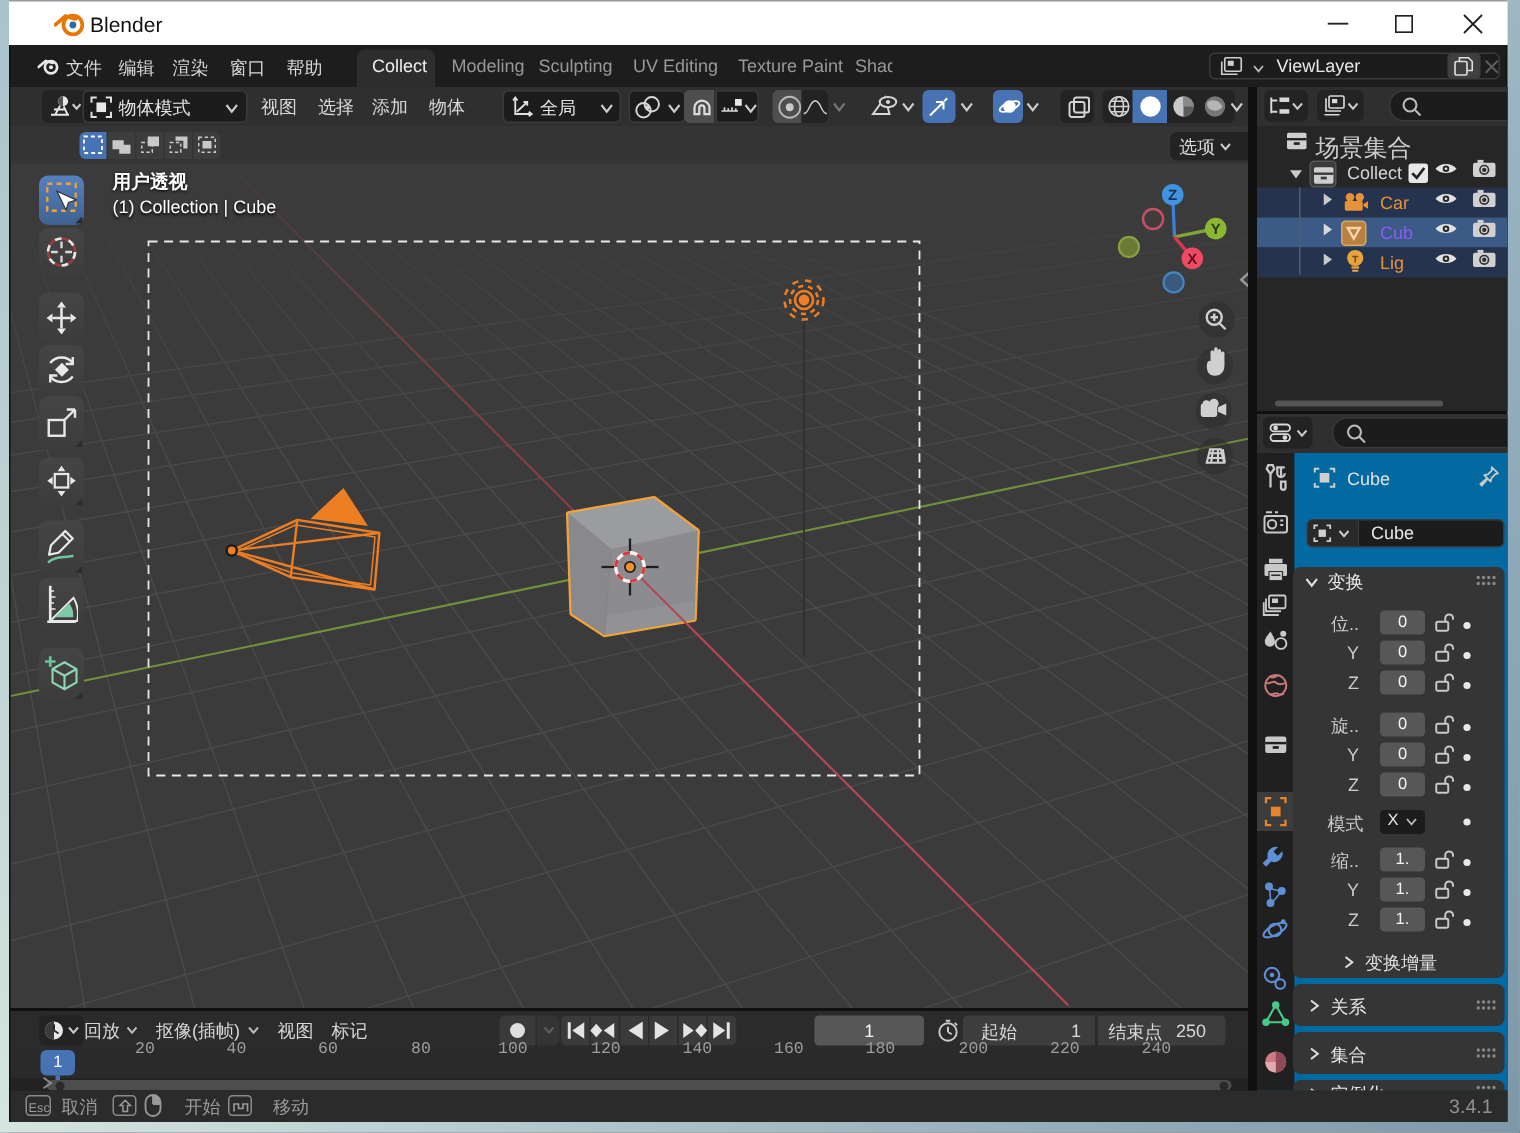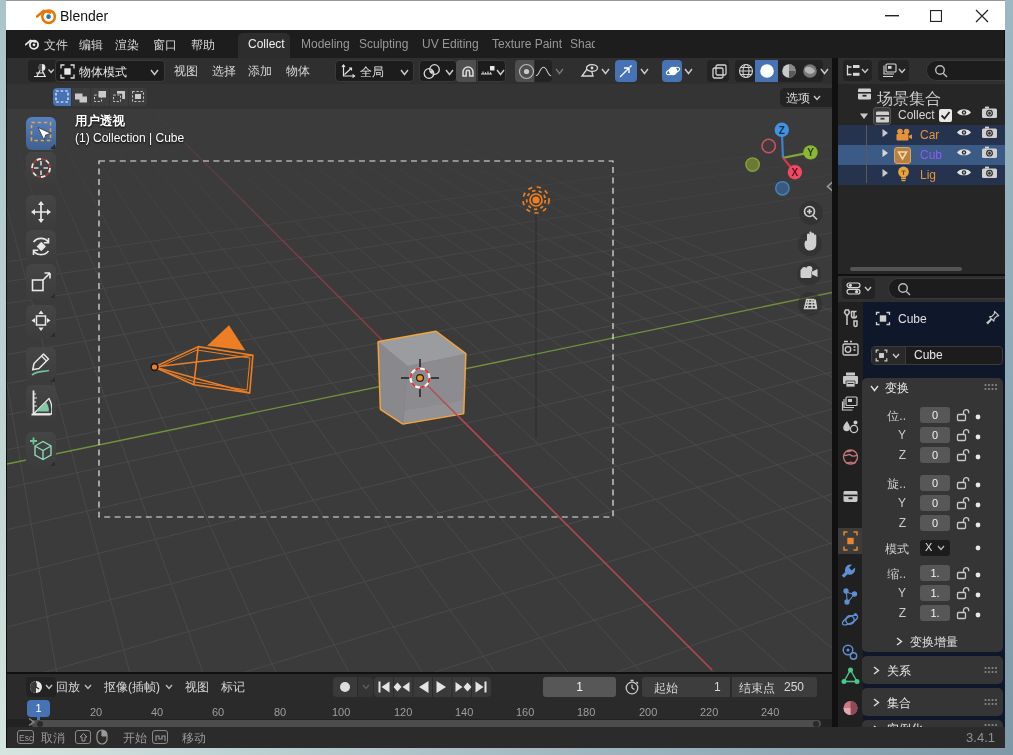--- a/index.html
+++ b/index.html
@@ -53,20 +53,40 @@
   <div class="abs txt" style="left:184px;top:7px;">帮助</div>
   <div class="abs" style="left:231px;top:3px;width:52px;height:25px;background:#2d2d2d;border-radius:5px 5px 0 0;"></div>
   <div class="abs" style="left:241px;top:7px;font-size:12px;color:#efefef;">Collect</div>
   <div class="abs" style="left:294px;top:7px;font-size:12px;color:#989898;">Modeling</div>
   <div class="abs" style="left:352px;top:7px;font-size:12px;color:#989898;">Sculpting</div>
   <div class="abs" style="left:415px;top:7px;font-size:12px;color:#989898;">UV Editing</div>
   <div class="abs" style="left:485px;top:7px;font-size:12px;color:#989898;">Texture Paint</div>
   <div class="abs" style="left:563px;top:7px;width:25px;overflow:hidden;font-size:12px;color:#989898;">Shading</div>
 
 
+  <div class="abs" style="left:799px;top:5px;width:194px;height:18px;background:#1c1c1c;border:1px solid #3a3a3a;border-radius:4px;">
+    <svg class="abs" style="left:5px;top:2px" width="20" height="13" viewBox="0 0 20 13">
+      <rect x="4.5" y="0.5" width="11" height="9" rx="1" fill="none" stroke="#cfcfcf" stroke-width="1.1"></rect>
+      <rect x="6.5" y="2.5" width="4" height="3.4" fill="#cfcfcf"></rect>
+      <path d="M2.5 3 V11.5 H13" fill="none" stroke="#cfcfcf" stroke-width="1.1"></path>
+    </svg>
+    <svg class="abs" style="left:28px;top:7px" width="8" height="6">
+        <path d="M1 1 L4 4.5 L7 1" stroke="#bbb" stroke-width="1.2" fill="none"></path>
+      </svg>
+    <div class="abs" style="left:44px;top:1px;font-size:12px;color:#e8e8e8;">ViewLayer</div>
+    <div class="abs" style="left:158px;top:0px;width:22px;height:16px;background:#3f3f3f;border-radius:2px;">
+      <svg class="abs" style="left:4px;top:1px" width="14" height="14" viewBox="0 0 14 14">
+        <rect x="1" y="4" width="8" height="9" rx="1" fill="none" stroke="#ddd" stroke-width="1.1"></rect>
+        <path d="M4 4 V1.5 L10 1.5 L12.5 4 V10 H9" fill="none" stroke="#ddd" stroke-width="1.1"></path>
+      </svg>
+    </div>
+    <svg class="abs" style="left:182px;top:3px" width="11" height="11">
+        <path d="M1.5 1.5 L9.5 9.5 M9.5 1.5 L1.5 9.5" stroke="#5e5e5e" stroke-width="1.3"></path>
+      </svg>
+  </div>
 </div>
 
 <div class="abs" id="viewport" style="left:7px;top:58px;width:825px;height:614px;background:#3b3b3b;overflow:hidden;">
 
   <div class="abs" id="vp-header" style="left:0;top:0;width:825px;height:26px;background:#2f2f2f;"></div>
 
   <div class="abs" style="left:0;top:26px;width:825px;height:25px;background:#343434;"></div>
 
   <svg class="abs" id="scene" style="left:0;top:0;" width="825" height="614" viewBox="0 0 825 614">
     <defs>
@@ -565,21 +585,21 @@
         <circle cx="33.5" cy="7.2" r="1.9" fill="none" stroke="#d0d0d0" stroke-width="0.9"></circle>
       </g>
     </g>
     <use href="#eyecam" y="20"></use>
     <use href="#eyecam" y="40"></use>
     <use href="#eyecam" y="60"></use>
   </svg>
 
   <div class="abs" style="left:12px;top:209px;width:112px;height:4px;background:#555;border-radius:2px;"></div>
 </div>
-<div class="abs" id="props" style="left:838px;top:276px;width:167px;height:451px;background:#0f172a;overflow:hidden;">
+<div class="abs" id="props" style="left:838px;top:276px;width:167px;height:451px;background:#0369a1;overflow:hidden;">
   <div class="abs" style="left:0;top:0;width:167px;height:26px;background:#2f2f2f;"></div>
   <div class="abs" style="left:0;top:26px;width:25px;height:425px;background:#202020;"></div>
 
   <div class="abs" style="left:4px;top:2px;width:33px;height:21px;background:#232323;border-radius:4px;">
     <svg class="abs" style="left:4px;top:4px" width="15" height="13" viewBox="0 0 15 13">
       <rect x="1" y="1" width="13" height="4.6" rx="2.3" fill="none" stroke="#d8d8d8" stroke-width="1.2"></rect>
       <circle cx="4.4" cy="3.3" r="1.6" fill="#d8d8d8"></circle>
       <rect x="1" y="7.4" width="13" height="4.6" rx="2.3" fill="none" stroke="#d8d8d8" stroke-width="1.2"></rect>
       <circle cx="10.6" cy="9.7" r="1.6" fill="#d8d8d8"></circle>
     </svg>
@@ -927,21 +947,21 @@
   </svg>
   <div class="abs" style="left:635px;top:3px;width:89px;height:20px;background:#3d3d3d;border-radius:3px 0 0 3px;border-right:1px solid #2a2a2a;">
     <div class="abs" style="left:12px;top:3px;font-size:12px;color:#d8d8d8;">起始</div>
     <div class="abs" style="left:72px;top:3px;font-size:12px;color:#d8d8d8;">1</div>
   </div>
   <div class="abs" style="left:725px;top:3px;width:85px;height:20px;background:#3d3d3d;border-radius:0 3px 3px 0;">
     <div class="abs" style="left:7px;top:3px;font-size:12px;color:#d8d8d8;">结束点</div>
     <div class="abs" style="left:52px;top:3px;font-size:12px;color:#d8d8d8;">250</div>
   </div>
 
-  <div class="abs" style="left:0;top:32px;width:715px;height:14px;font-size:11px;color:#9e9e9e;">
+  <div class="abs" style="left:0;top:20px;width:715px;height:14px;font-size:11px;color:#9e9e9e;font-family:Liberation Mono, monospace;">
     <span class="abs" style="left:83px;">20</span>
       <span class="abs" style="left:144px;">40</span>
     <span class="abs" style="left:205px;">60</span>
       <span class="abs" style="left:267px;">80</span>
     <span class="abs" style="left:325px;">100</span>
       <span class="abs" style="left:387px;">120</span>
     <span class="abs" style="left:448px;">140</span>
       <span class="abs" style="left:509px;">160</span>
     <span class="abs" style="left:570px;">180</span>
       <span class="abs" style="left:632px;">200</span>

